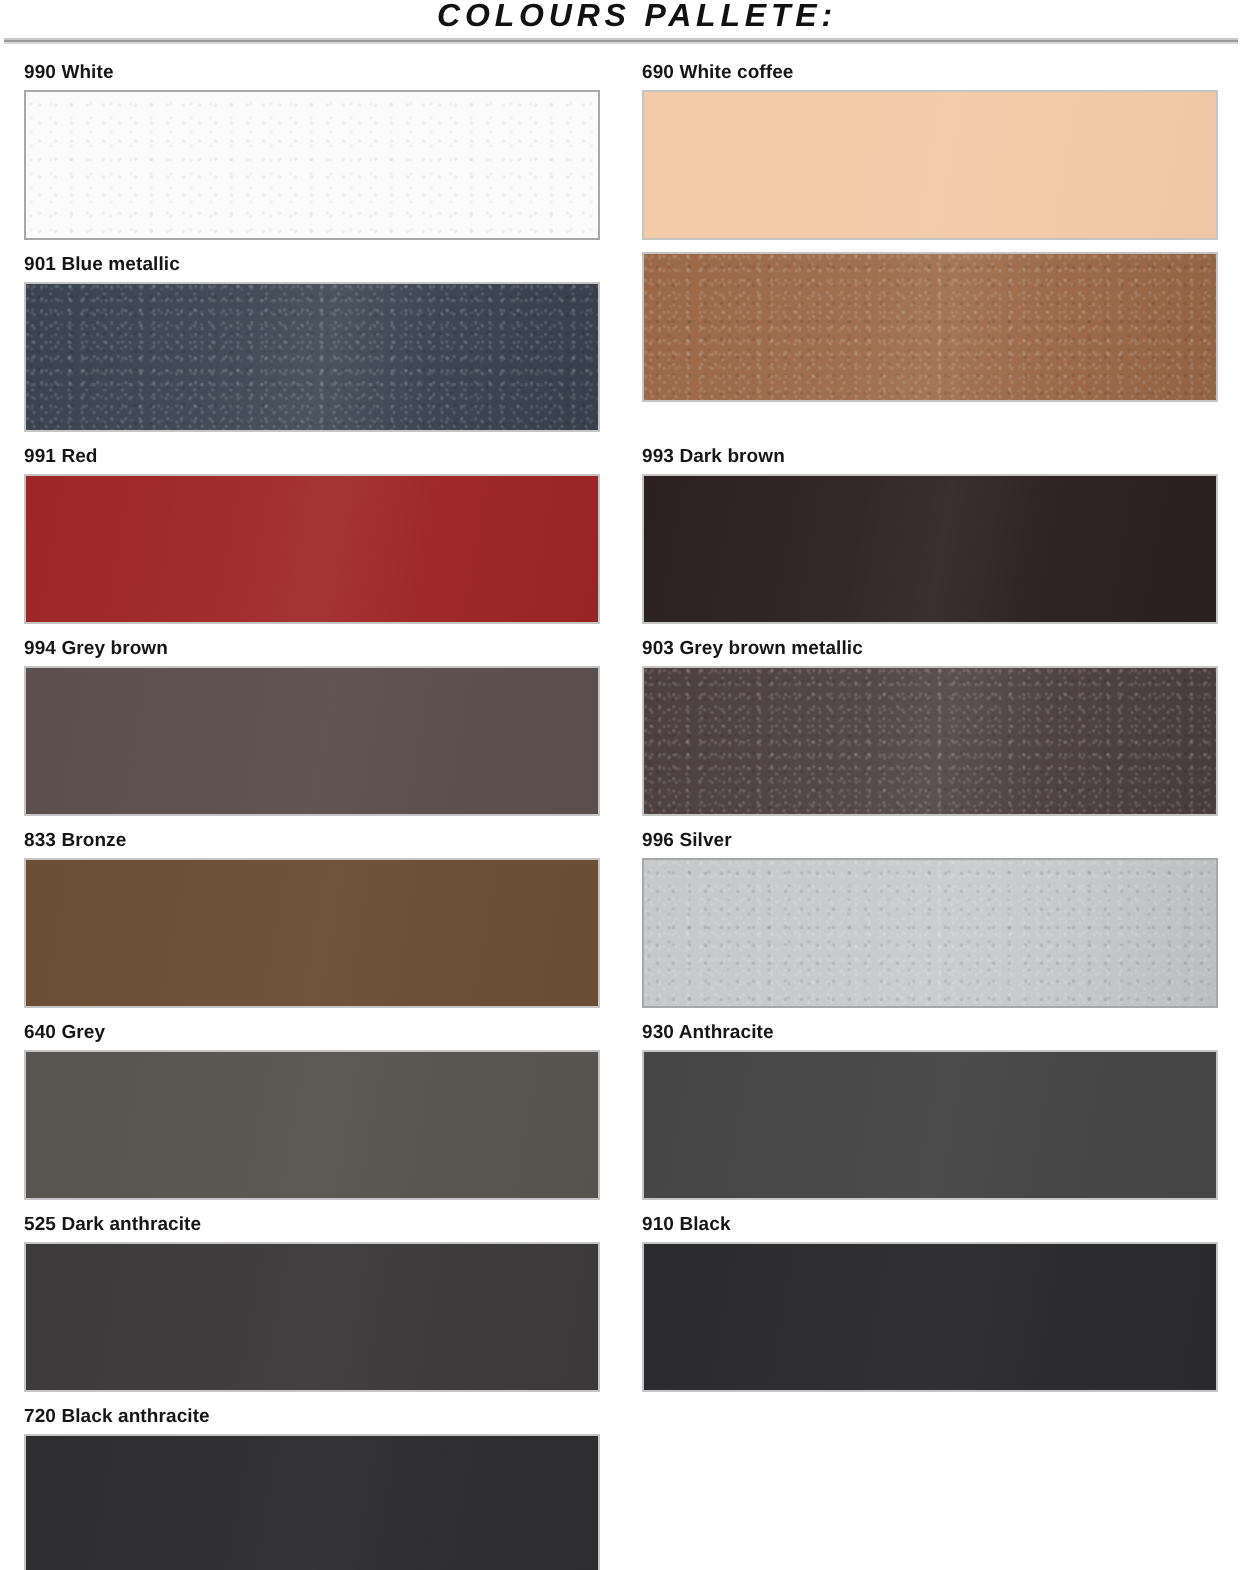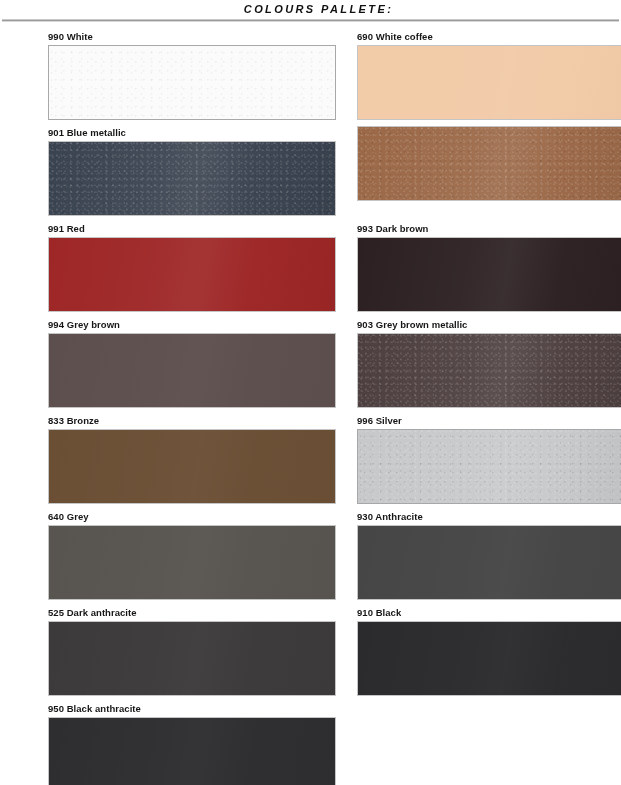--- a/index.html
+++ b/index.html
@@ -22,21 +22,21 @@
     box-sizing: border-box;
     position: relative;
   }
 
   
   .header {
     padding-top: 2px;
   }
   .page-title {
     text-align: center;
-    font-size: 11px;
+    font-size: 16px;
     font-weight: bold;
     font-style: italic;
     letter-spacing: 2.4px;
     color: #111111;
     line-height: 14px;
     padding-left: 16px;
   }
   .title-rule {
     margin: 3px 2px 0 2px;
     height: 3px;
@@ -52,21 +52,20 @@
     padding: 0 12px 0 12px;
     display: grid;
     grid-template-columns: 288px 288px;
     column-gap: 21px;
     row-gap: 0px;
   }
 
   .swatch-cell {
     width: 288px;
     margin-bottom: 6px;
-    margin-left: 36px;
   }
 
   .swatch-label {
     font-size: 9.5px;
     font-weight: bold;
     color: #161616;
     line-height: 13px;
     letter-spacing: 0.05px;
     padding-bottom: 2px;
     white-space: nowrap;
@@ -237,21 +236,21 @@
       </div>
       <div class="swatch-cell">
         <div class="swatch-label">910 Black</div>
         <div class="swatch-chip" data-finish="matte" data-light="false" title="910 Black">
           <div class="fill" style="background: rgb(43, 43, 46);"></div>
           <div class="grain"></div>
           <div class="sheen"></div>
         </div>
       </div>
       <div class="swatch-cell">
-        <div class="swatch-label">950 Black anthracite</div>
+        <div class="swatch-label">720 Black anthracite</div>
         <div class="swatch-chip" data-finish="matte" data-light="false" title="950 Black anthracite">
           <div class="fill" style="background: rgb(46, 45, 47);"></div>
           <div class="grain"></div>
           <div class="sheen"></div>
         </div>
       </div>
     </div>
 
 </div>
 

